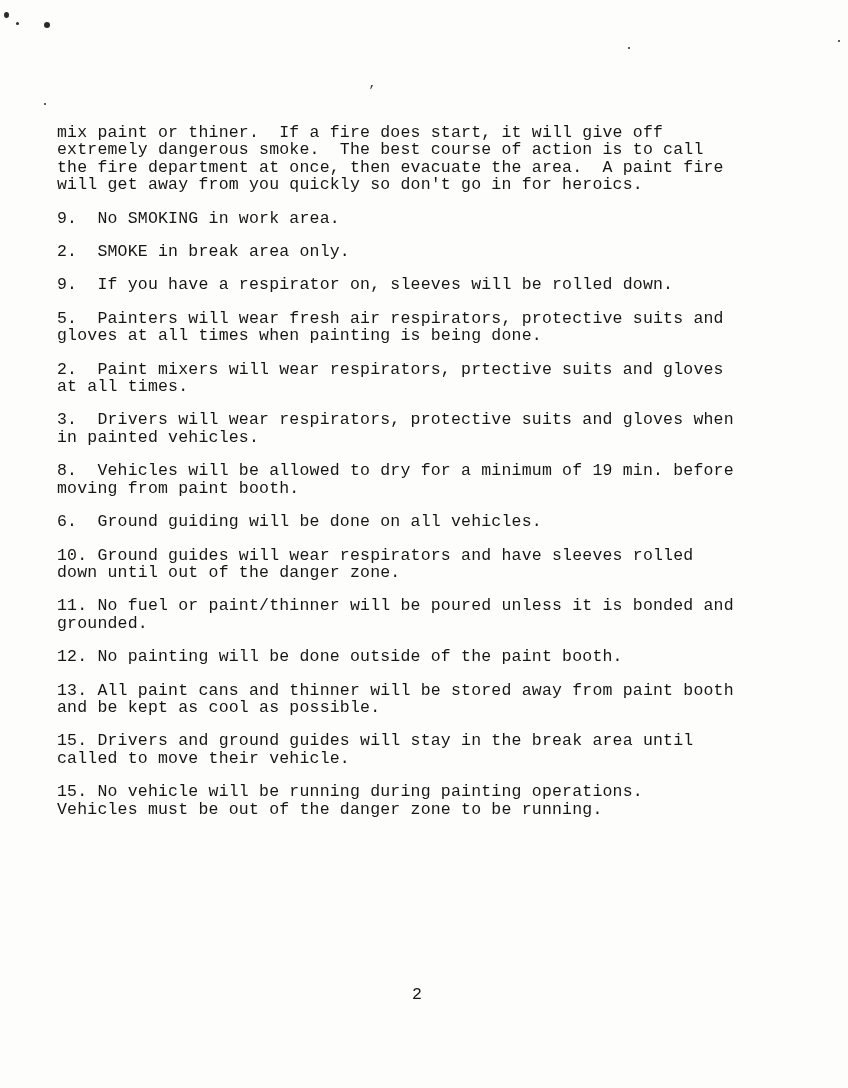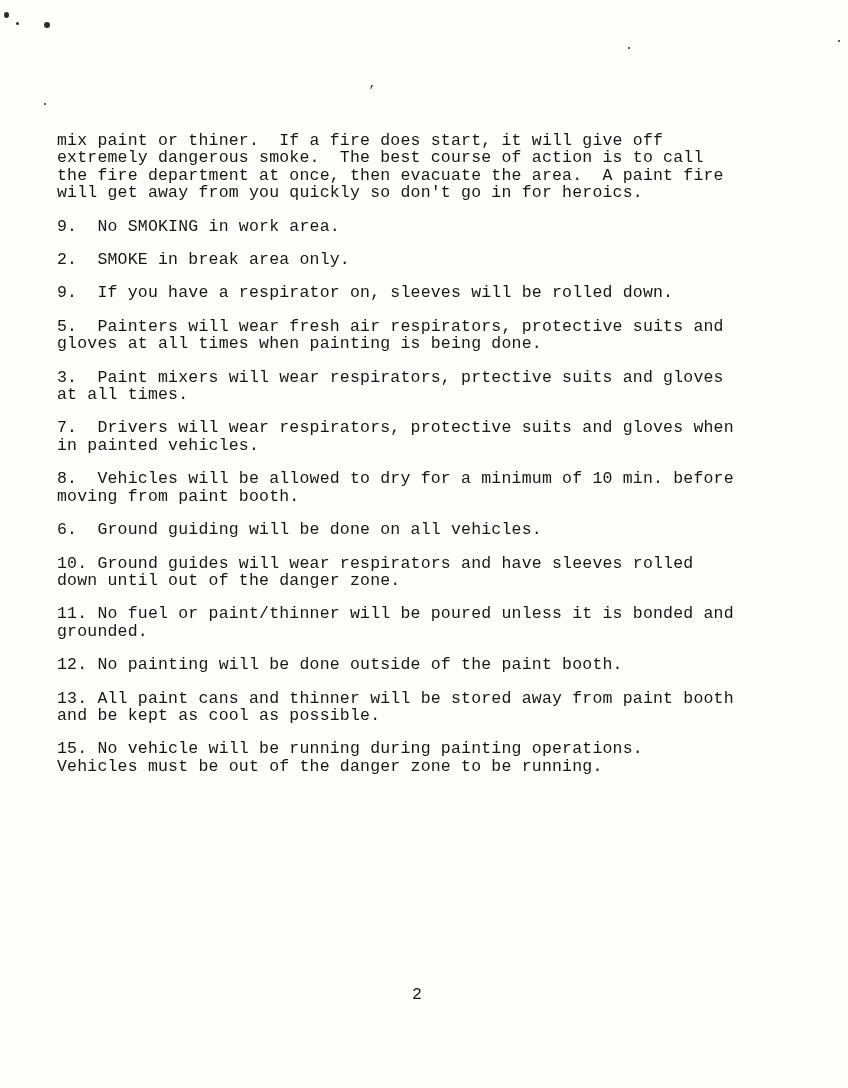--- a/index.html
+++ b/index.html
@@ -12,21 +12,21 @@
     width: 848px;
     height: 1088px;
     background: #fdfdfb;
     overflow: hidden;
     font-family: "Liberation Mono", "DejaVu Sans Mono", monospace;
     color: #161616;
   }
   .content {
     position: absolute;
     left: 57px;
-    top: 132px;
+    top: 124px;
     width: 700px;
   }
   .block {
     margin: 0 0 16px 0;
     white-space: pre-wrap;
     font-size: 16.5px;
     line-height: 17.4px;
     letter-spacing: 0.2px;
   }
   .page-number {
@@ -64,33 +64,35 @@
   <div class="content">
     <p class="block">mix paint or thiner.  If a fire does start, it will give off
 extremely dangerous smoke.  The best course of action is to call
 the fire department at once, then evacuate the area.  A paint fire
 will get away from you quickly so don't go in for heroics.</p>
     <p class="block">9.  No SMOKING in work area.</p>
     <p class="block">2.  SMOKE in break area only.</p>
     <p class="block">9.  If you have a respirator on, sleeves will be rolled down.</p>
     <p class="block">5.  Painters will wear fresh air respirators, protective suits and
 gloves at all times when painting is being done.</p>
-    <p class="block">3.  Paint mixers will wear respirators, prtective suits and gloves
+    <p class="block">2.  Paint mixers will wear respirators, prtective suits and gloves
 at all times.</p>
-    <p class="block">7.  Drivers will wear respirators, protective suits and gloves when
+    <p class="block">3.  Drivers will wear respirators, protective suits and gloves when
 in painted vehicles.</p>
-    <p class="block">8.  Vehicles will be allowed to dry for a minimum of 10 min. before
+    <p class="block">8.  Vehicles will be allowed to dry for a minimum of 19 min. before
 moving from paint booth.</p>
     <p class="block">6.  Ground guiding will be done on all vehicles.</p>
     <p class="block">10. Ground guides will wear respirators and have sleeves rolled
 down until out of the danger zone.</p>
     <p class="block">11. No fuel or paint/thinner will be poured unless it is bonded and
 grounded.</p>
     <p class="block">12. No painting will be done outside of the paint booth.</p>
     <p class="block">13. All paint cans and thinner will be stored away from paint booth
 and be kept as cool as possible.</p>
+    <p class="block">15. Drivers and ground guides will stay in the break area until
+called to move their vehicle.</p>
     <p class="block">15. No vehicle will be running during painting operations.
 Vehicles must be out of the danger zone to be running.</p>
   </div>
 
   <div class="page-number">2</div>
 
 </div>
 
 </body></html>

